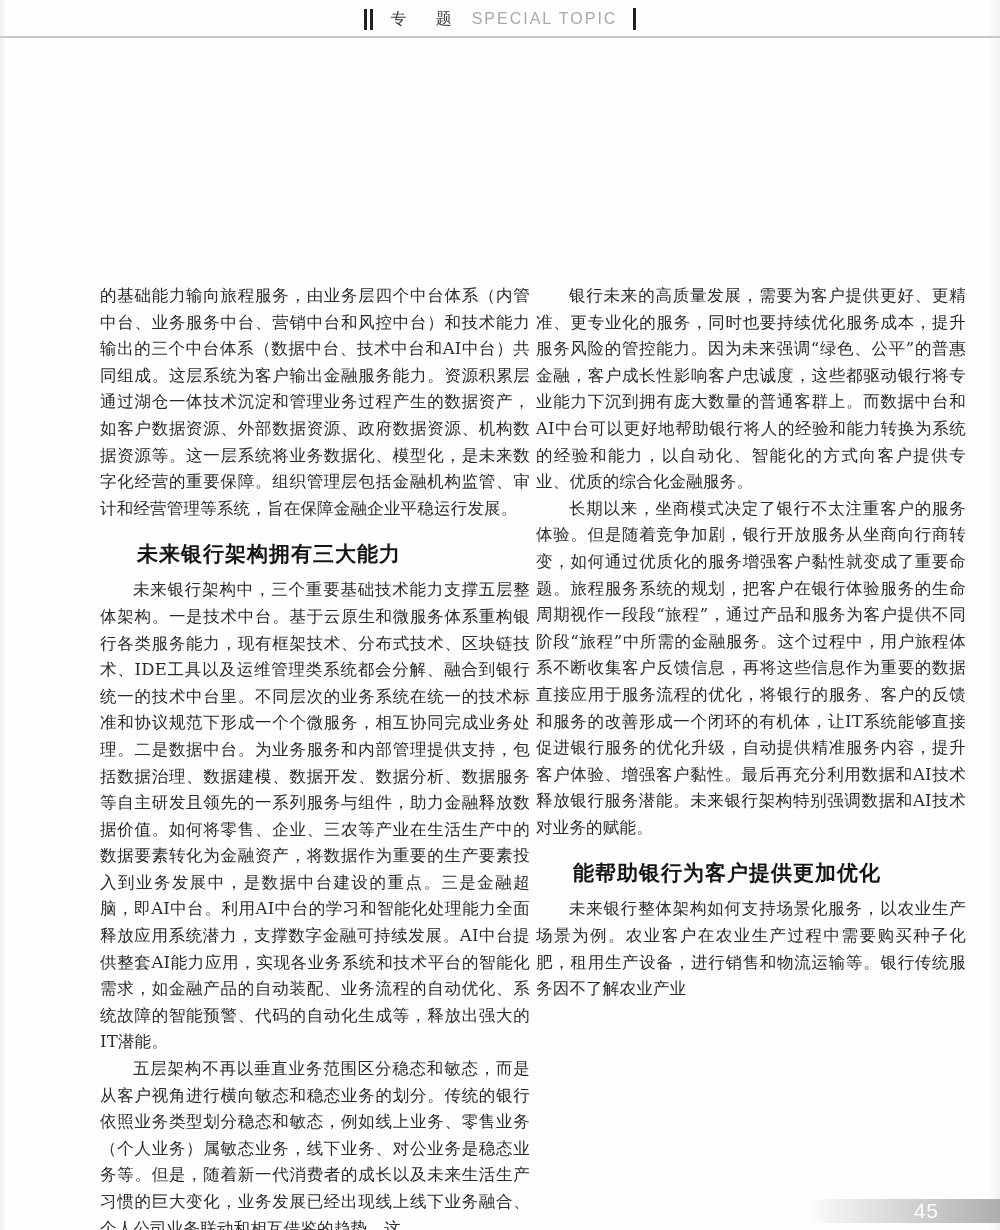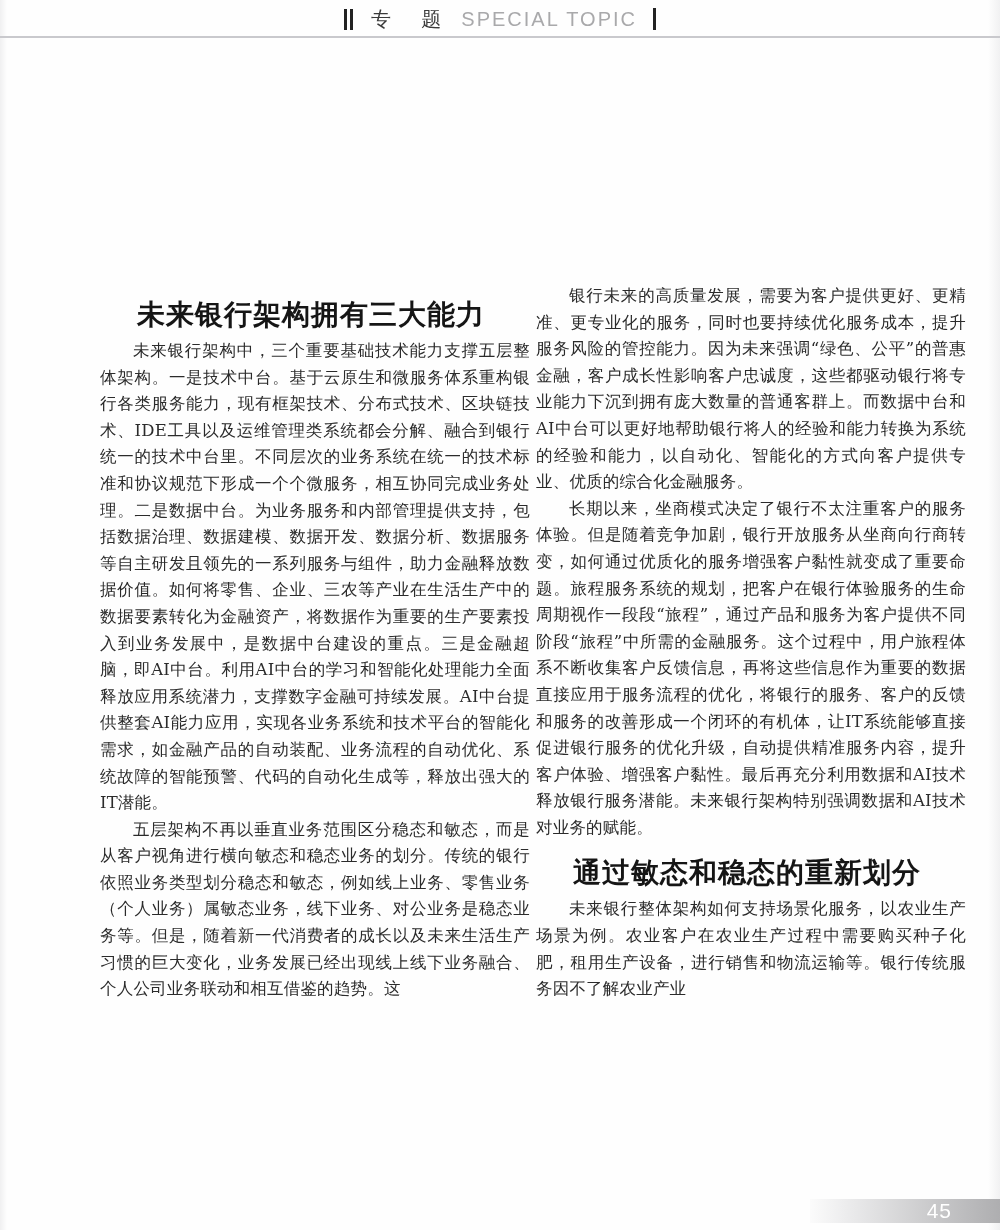--- a/index.html
+++ b/index.html
@@ -20,57 +20,57 @@
   
   .header{
     position:absolute;top:6px;left:0;width:100%;
     display:flex;align-items:center;justify-content:center;
     gap:14px;height:26px;
   }
   .dbar{display:inline-flex;gap:3px;align-items:center;}
   .dbar i{display:block;width:3px;height:21px;background:#222;}
   .sbar{display:inline-block;width:3px;height:22px;background:#222;margin-left:2px;}
   .topic-cn{
-    font-size:20px;color:#3a3a3a;letter-spacing:12px;
+    font-size:16px;color:#3a3a3a;letter-spacing:12px;
     font-family:"DejaVu Sans","Liberation Sans",sans-serif;
     margin-left:4px;white-space:nowrap;
   }
   .topic-en{
-    font-size:20px;color:#a9a9ab;letter-spacing:2px;
+    font-size:16px;color:#a9a9ab;letter-spacing:2px;
     font-family:"Liberation Sans","DejaVu Sans",sans-serif;
     white-space:nowrap;margin-left:-6px;
   }
   .rule{
     position:absolute;top:36px;left:0;width:100%;height:2px;
     background:#c9c9cd;
   }
 
   
   .col{
     position:absolute;top:283px;width:430px;
     font-size:16.5px;line-height:26.6px;color:#2b2b2b;
     text-align:justify;letter-spacing:0.2px;
   }
   .col-left{left:100px;}
   .col-right{left:536px;}
   .col p{margin:0;}
   .col p.ind{text-indent:2em;}
   .col h2{
-    font-size:28px;font-weight:bold;color:#151515;
+    font-size:21px;font-weight:bold;color:#151515;
     margin:17px 0 8px 0;padding-left:37px;
     letter-spacing:1px;line-height:30px;
     font-family:"DejaVu Serif","Liberation Serif",serif;
   }
 
   
   .pagebar{
     position:absolute;left:810px;right:0;top:1199px;height:24px;
     background:linear-gradient(to right,rgba(236,236,236,0.15),#ededee 18%,#b4b4b6 92%,#aeaeb0);
     display:flex;align-items:center;justify-content:flex-end;
-    padding-right:48px;box-sizing:border-box;
+    padding-right:61px;box-sizing:border-box;
   }
   .pagebar span{
     color:#ffffff;font-size:21px;letter-spacing:1px;
     font-family:"Liberation Sans","DejaVu Sans",sans-serif;
   }
 </style>
 </head>
 <body>
 
 <div class="page">
@@ -84,29 +84,30 @@
         <i></i>
       </span>
     <span class="topic-cn">专 题</span>
     <span class="topic-en">SPECIAL TOPIC</span>
     <span class="sbar"></span>
   </div>
 
   <div class="rule"></div>
 
   <div class="col col-left">
+    <p>的基础能力输向旅程服务，由业务层四个中台体系（内管中台、业务服务中台、营销中台和风控中台）和技术能力输出的三个中台体系（数据中台、技术中台和AI中台）共同组成。这层系统为客户输出金融服务能力。资源积累层通过湖仓一体技术沉淀和管理业务过程产生的数据资产，如客户数据资源、外部数据资源、政府数据资源、机构数据资源等。这一层系统将业务数据化、模型化，是未来数字化经营的重要保障。组织管理层包括金融机构监管、审计和经营管理等系统，旨在保障金融企业平稳运行发展。</p>
     <h2>未来银行架构拥有三大能力</h2>
     <p class="ind">未来银行架构中，三个重要基础技术能力支撑五层整体架构。一是技术中台。基于云原生和微服务体系重构银行各类服务能力，现有框架技术、分布式技术、区块链技术、IDE工具以及运维管理类系统都会分解、融合到银行统一的技术中台里。不同层次的业务系统在统一的技术标准和协议规范下形成一个个微服务，相互协同完成业务处理。二是数据中台。为业务服务和内部管理提供支持，包括数据治理、数据建模、数据开发、数据分析、数据服务等自主研发且领先的一系列服务与组件，助力金融释放数据价值。如何将零售、企业、三农等产业在生活生产中的数据要素转化为金融资产，将数据作为重要的生产要素投入到业务发展中，是数据中台建设的重点。三是金融超脑，即AI中台。利用AI中台的学习和智能化处理能力全面释放应用系统潜力，支撑数字金融可持续发展。AI中台提供整套AI能力应用，实现各业务系统和技术平台的智能化需求，如金融产品的自动装配、业务流程的自动优化、系统故障的智能预警、代码的自动化生成等，释放出强大的IT潜能。</p>
     <p class="ind">五层架构不再以垂直业务范围区分稳态和敏态，而是从客户视角进行横向敏态和稳态业务的划分。传统的银行依照业务类型划分稳态和敏态，例如线上业务、零售业务（个人业务）属敏态业务，线下业务、对公业务是稳态业务等。但是，随着新一代消费者的成长以及未来生活生产习惯的巨大变化，业务发展已经出现线上线下业务融合、个人公司业务联动和相互借鉴的趋势。这</p>
   </div>
 
   <div class="col col-right">
     <p class="ind">银行未来的高质量发展，需要为客户提供更好、更精准、更专业化的服务，同时也要持续优化服务成本，提升服务风险的管控能力。因为未来强调“绿色、公平”的普惠金融，客户成长性影响客户忠诚度，这些都驱动银行将专业能力下沉到拥有庞大数量的普通客群上。而数据中台和AI中台可以更好地帮助银行将人的经验和能力转换为系统的经验和能力，以自动化、智能化的方式向客户提供专业、优质的综合化金融服务。</p>
     <p class="ind">长期以来，坐商模式决定了银行不太注重客户的服务体验。但是随着竞争加剧，银行开放服务从坐商向行商转变，如何通过优质化的服务增强客户黏性就变成了重要命题。旅程服务系统的规划，把客户在银行体验服务的生命周期视作一段段“旅程”，通过产品和服务为客户提供不同阶段“旅程”中所需的金融服务。这个过程中，用户旅程体系不断收集客户反馈信息，再将这些信息作为重要的数据直接应用于服务流程的优化，将银行的服务、客户的反馈和服务的改善形成一个闭环的有机体，让IT系统能够直接促进银行服务的优化升级，自动提供精准服务内容，提升客户体验、增强客户黏性。最后再充分利用数据和AI技术释放银行服务潜能。未来银行架构特别强调数据和AI技术对业务的赋能。</p>
-    <h2>通过敏态和稳态的重新划分</h2>
+    <h2>能帮助银行为客户提供更加优化</h2>
     <p class="ind">未来银行整体架构如何支持场景化服务，以农业生产场景为例。农业客户在农业生产过程中需要购买种子化肥，租用生产设备，进行销售和物流运输等。银行传统服务因不了解农业产业</p>
   </div>
 
   <div class="pagebar">
     <span>45</span>
   </div>
 
 </div>
 
 </body></html>

